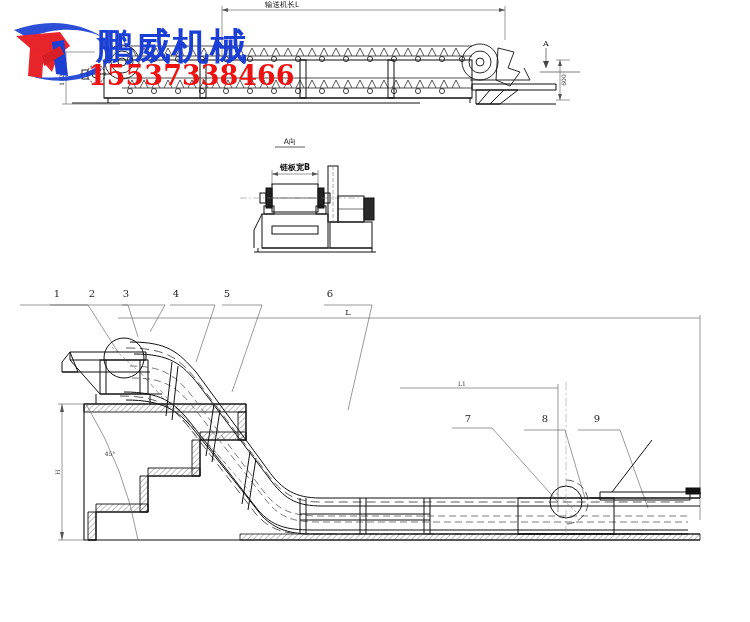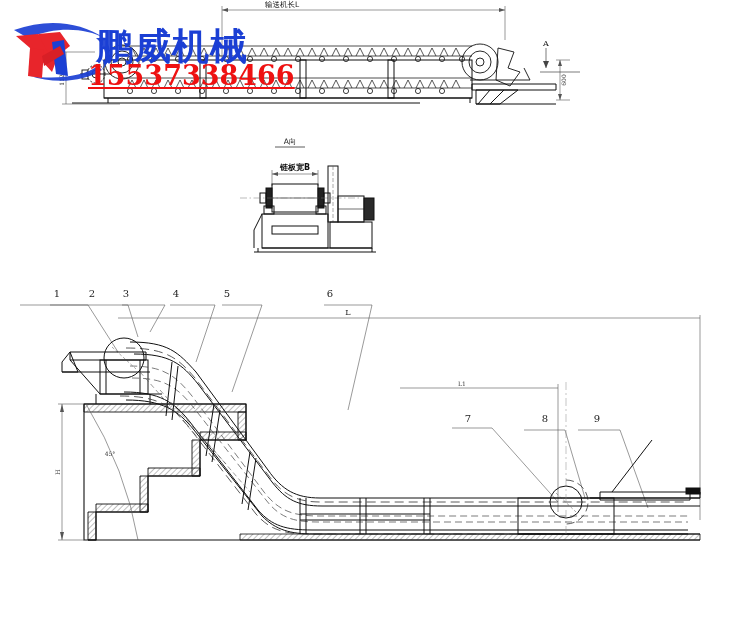--- a/index.html
+++ b/index.html
@@ -52,21 +52,20 @@
     position: absolute;
     left: 88px; top: 62px;
     font-size: 27px;
     line-height: 1;
     font-weight: 700;
     color: #ee1111;
     letter-spacing: 0px;
     z-index: 6;
     white-space: nowrap;
     font-family: "DejaVu Serif", serif;
-    text-decoration: underline;
   }
 
   
   .caption {
     position: absolute;
     left: 32px;
     top: 560px;
     width: 690px;
     font-size: 13.5px;
     line-height: 22px;

